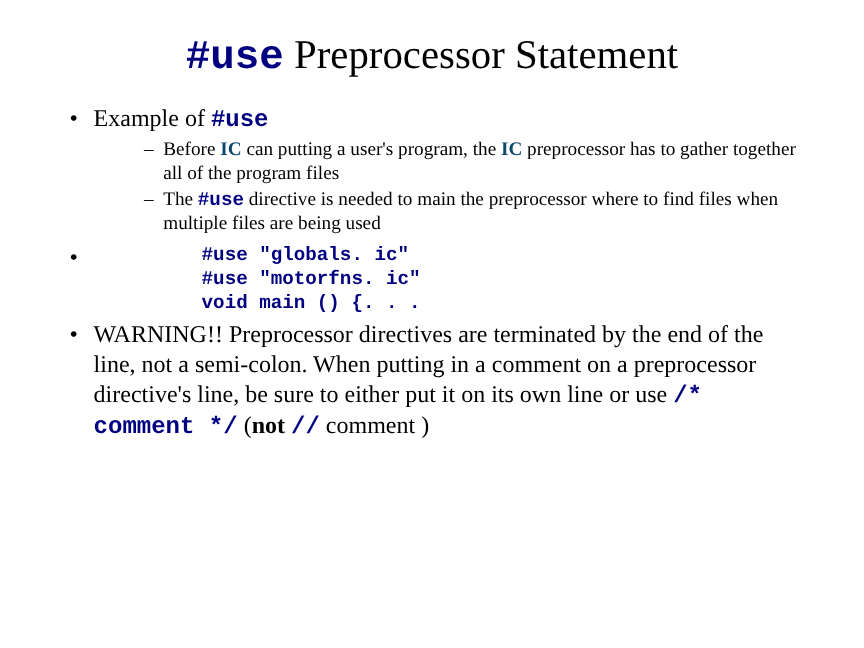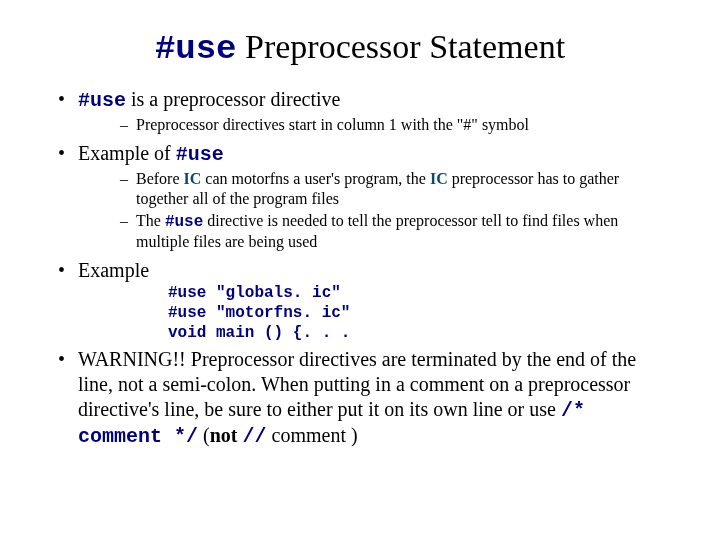--- a/index.html
+++ b/index.html
@@ -70,40 +70,31 @@
 </style>
 </head>
 <body>
 
 <h1>
   <span class="courier navy">#use</span><span> Preprocessor Statement</span>
 </h1>
 
 <ul class="bullets">
   <li>
-    <span class="courier navy">#use</span><span> is a preprocessor directive</span>
+    <span>Example of </span><span class="courier navy">#use</span>
     <ul class="dashes">
       <li>
-        <span>Preprocessor directives start in column 1 with the </span><span>"#"</span><span> symbol</span>
+        <span>Before </span><span class="green bold">IC</span><span> can putting a user's program, the </span><span class="green bold">IC</span><span> preprocessor has to gather together all of the program files</span>
+      </li>
+      <li>
+        <span>The </span><span class="courier navy">#use</span><span> directive is needed to main the preprocessor where to find files when multiple files are being used</span>
       </li>
     </ul>
   </li>
   <li>
-    <span>Example of </span><span class="courier navy">#use</span>
-    <ul class="dashes">
-      <li>
-        <span>Before </span><span class="green bold">IC</span><span> can motorfns a user's program, the </span><span class="green bold">IC</span><span> preprocessor has to gather together all of the program files</span>
-      </li>
-      <li>
-        <span>The </span><span class="courier navy">#use</span><span> directive is needed to tell the preprocessor tell to find files when multiple files are being used</span>
-      </li>
-    </ul>
-  </li>
-  <li>
-    <span>Example</span>
     <div class="codeblock">
       <div class="courier">#use "globals. ic"</div>
       <div class="courier">#use "motorfns. ic"</div>
       <div class="courier">void main () {. . .</div>
     </div>
   </li>
   <li>
     <span>WARNING!! Preprocessor directives are terminated by the end of the line, not a semi-colon.  When putting in a comment on a preprocessor directive's line, be sure to either put it on its own line or use </span><span class="courier navy">/* comment */</span><span> (</span><span class="bold">not</span><span> </span><span class="courier navy">//</span><span>  comment )</span>
   </li>
 </ul>

